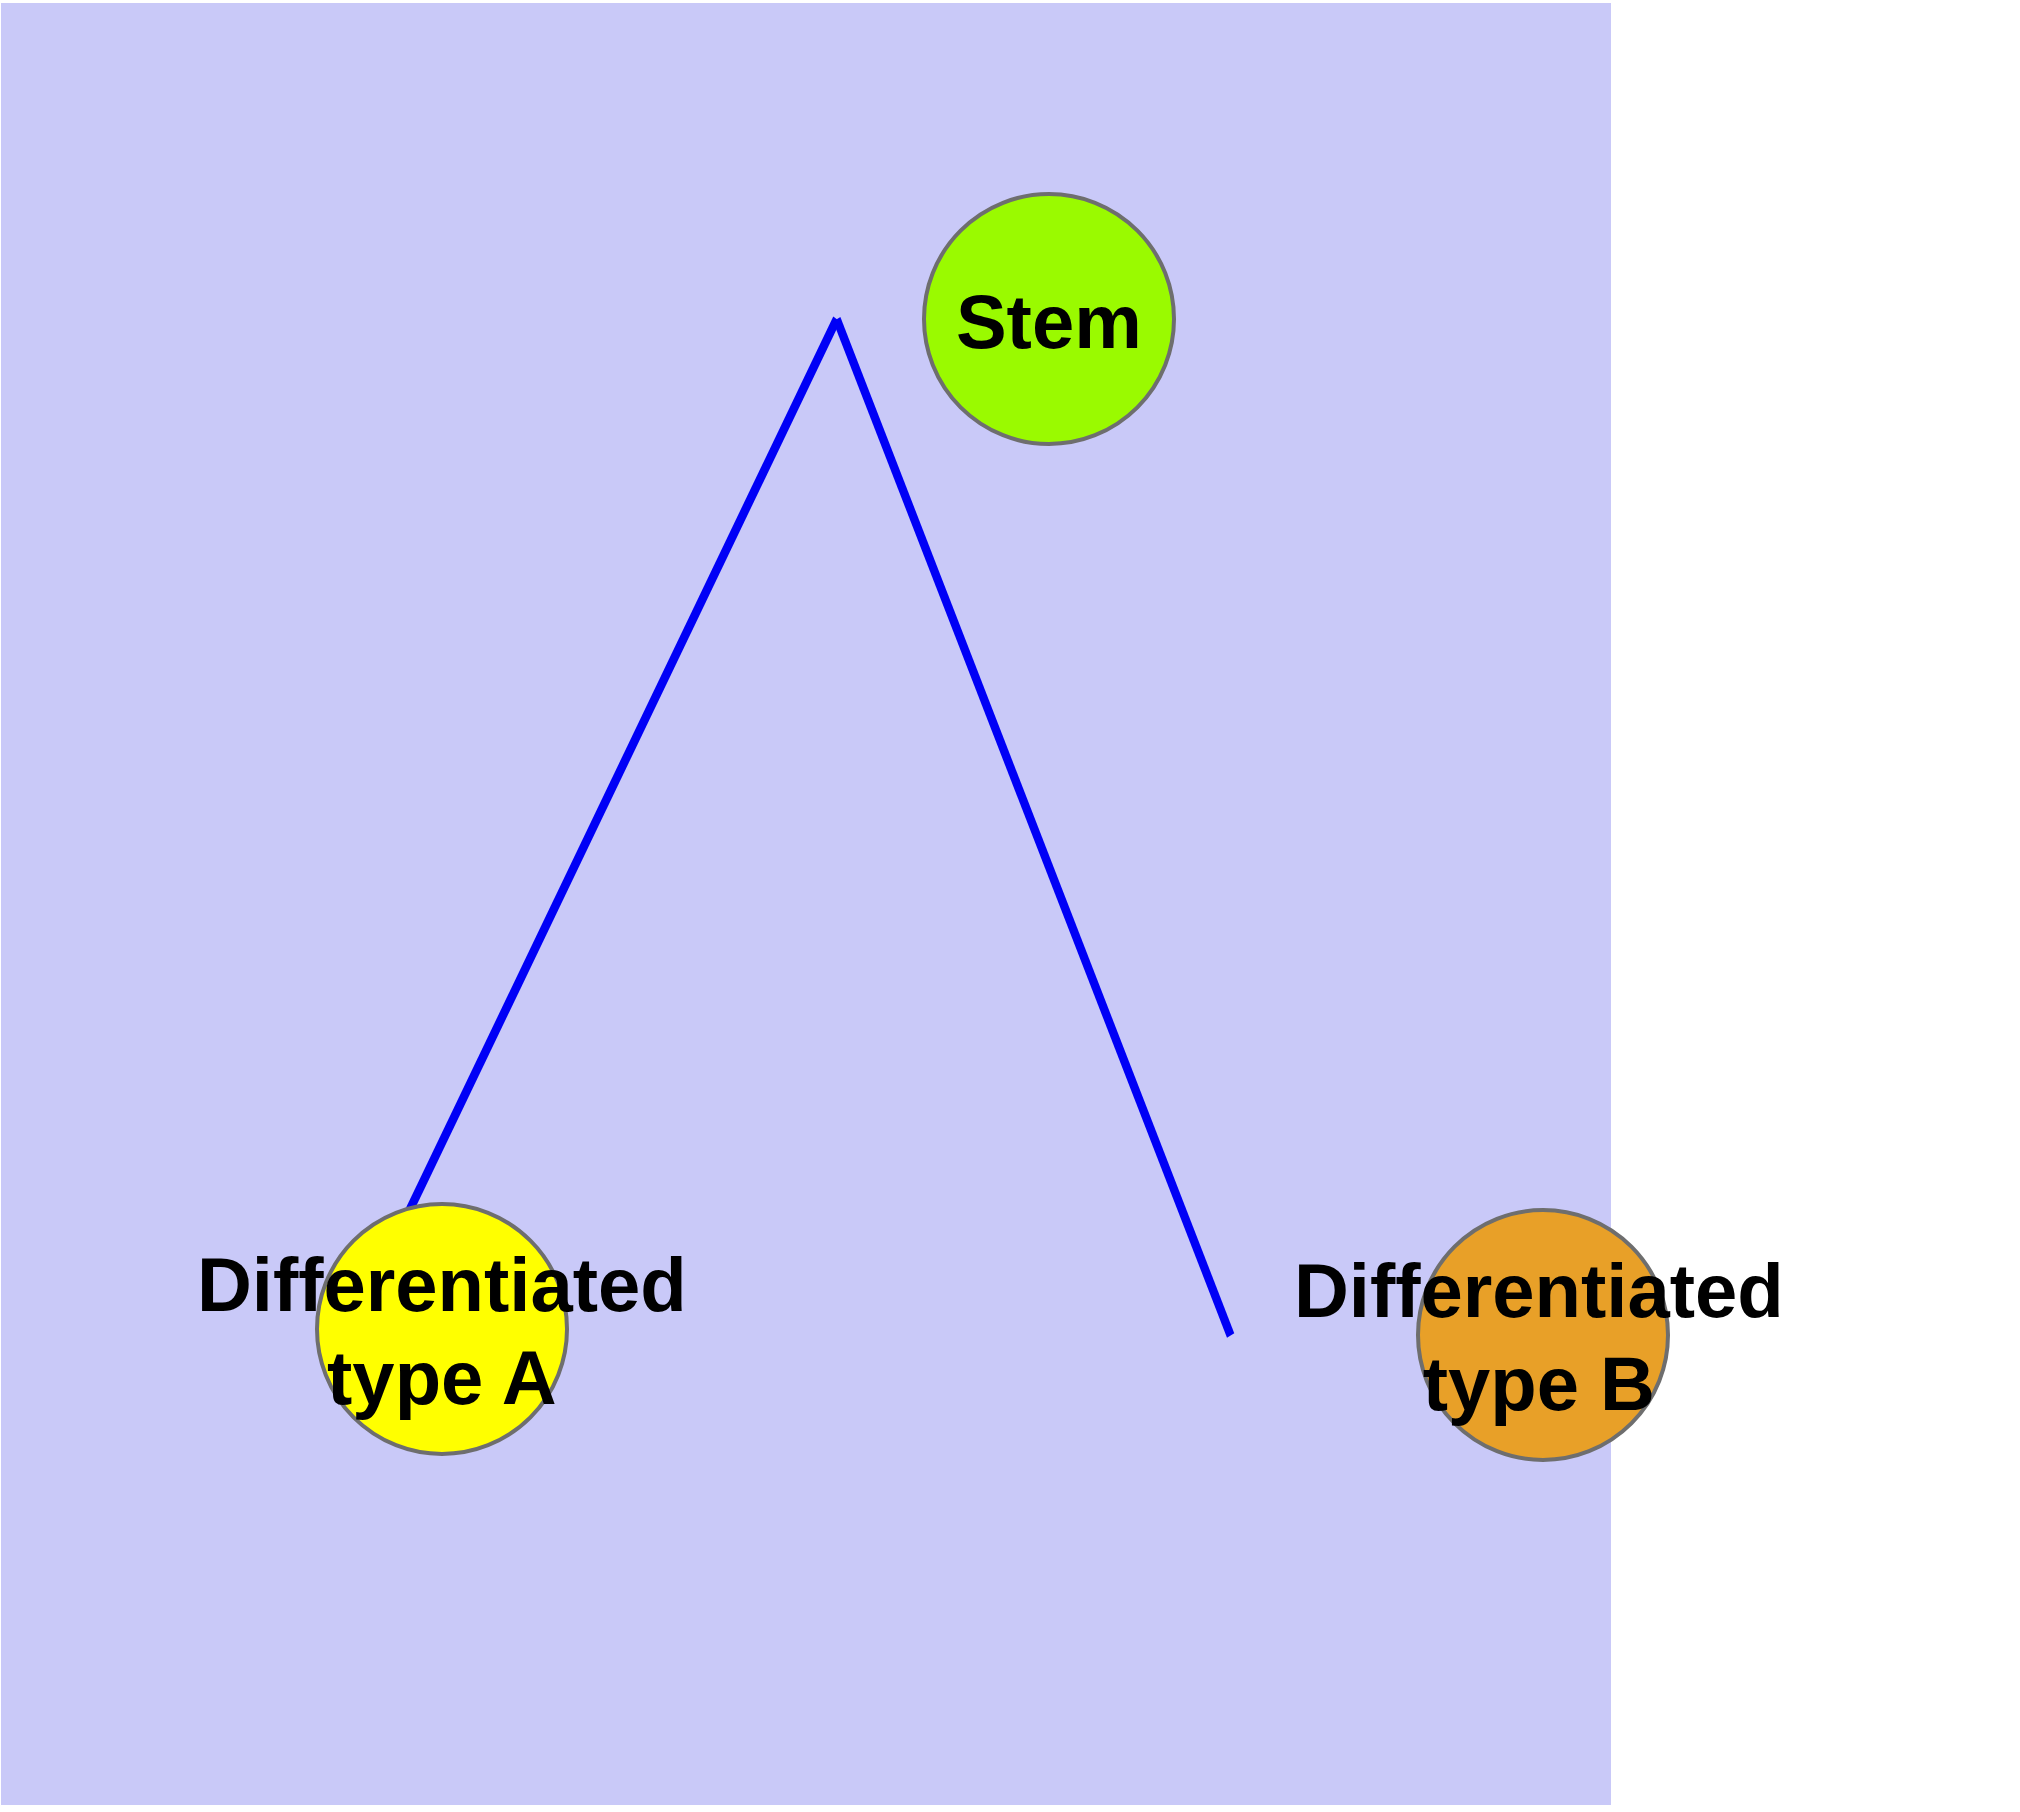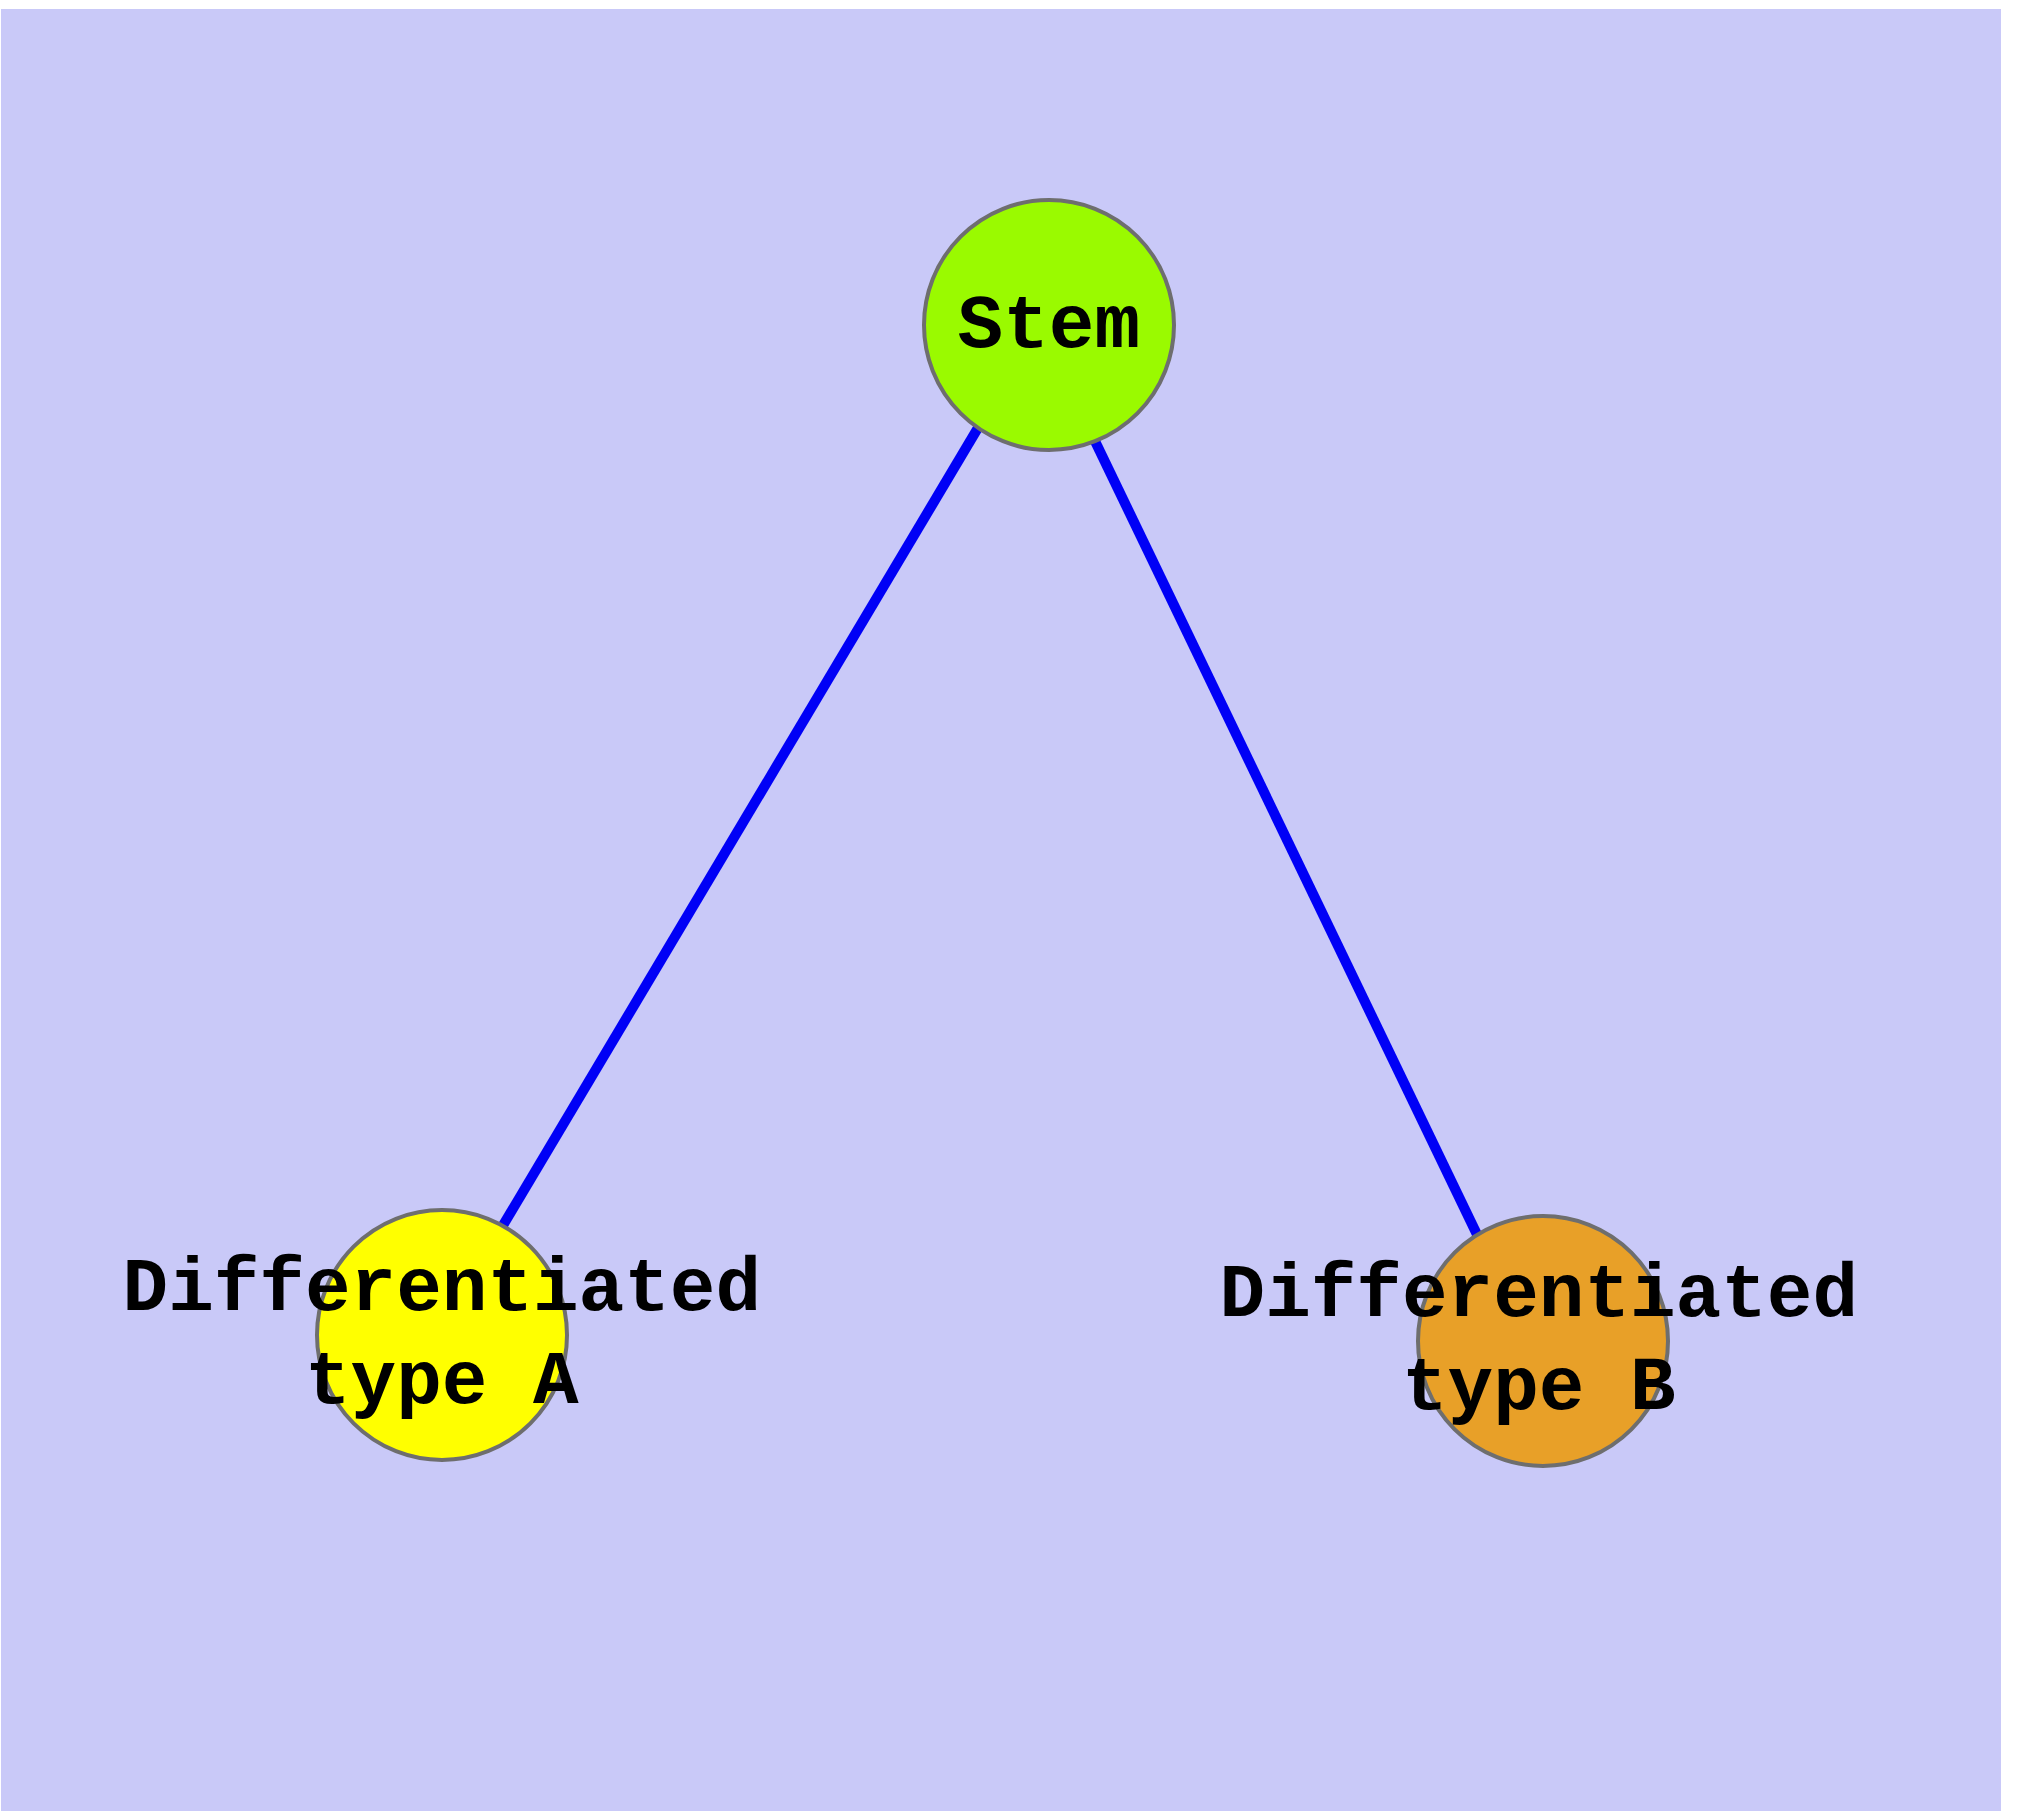--- a/index.html
+++ b/index.html
@@ -7,24 +7,23 @@
     padding: 0;
     width: 2021px;
     height: 1812px;
     background: #ffffff;
     overflow: hidden;
     font-family: "Liberation Sans", sans-serif;
   }
   .canvas {
     position: absolute;
     left: 0.8px;
-    top: 9px;
-    width: 2000px;
+    top: 3px;
+    width: 1610px;
     height: 1802px;
-    font-family: Liberation Mono, monospace;
     
   }
   .edge-layer {
     position: absolute;
     left: 0;
     top: 0;
     width: 100%;
     height: 100%;
   }
   .edge-layer line {

